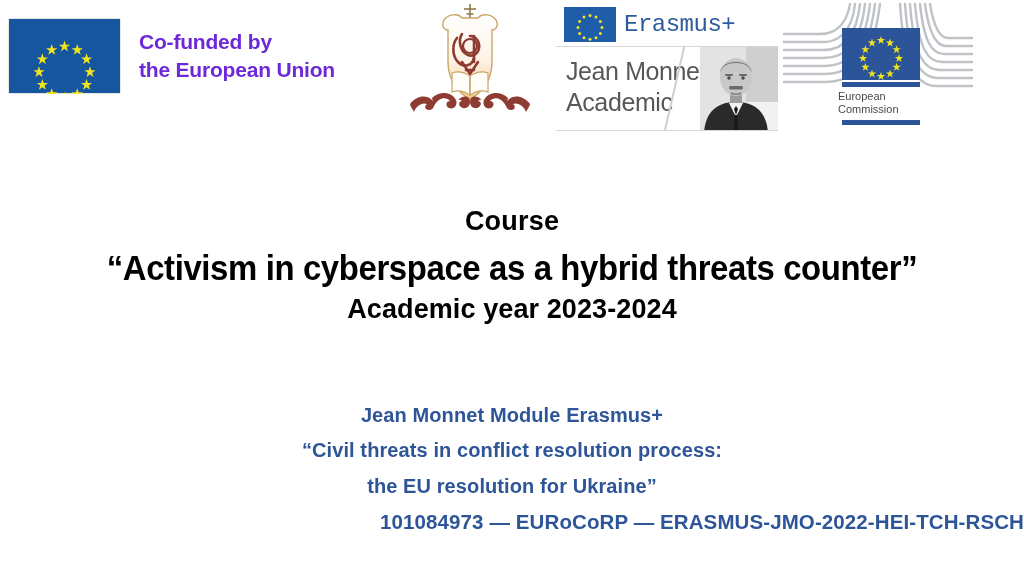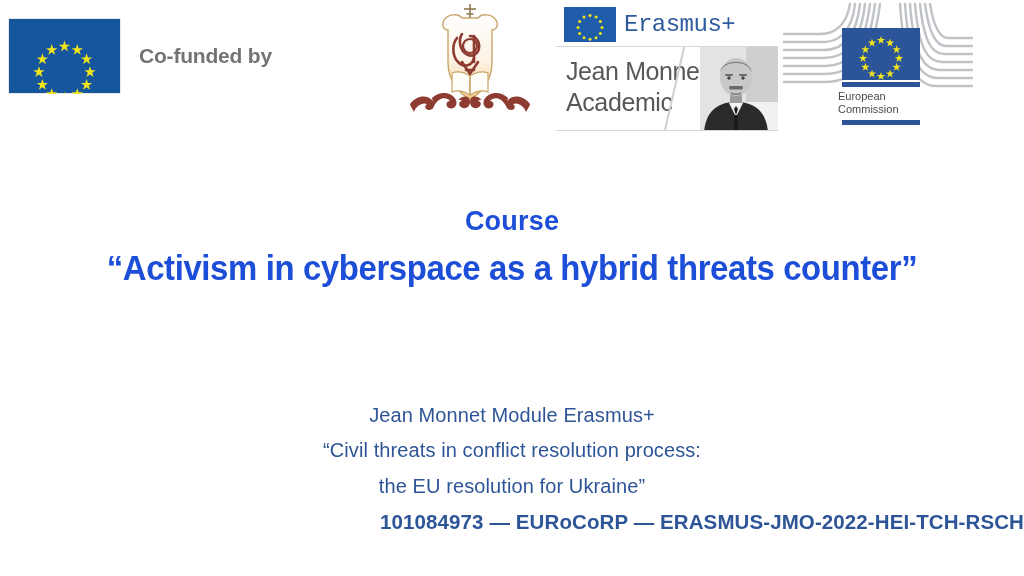--- a/index.html
+++ b/index.html
@@ -33,21 +33,21 @@
     gap: 18px;
   }
   .euflag {
     background: #15569E;
     position: relative;
     flex: none;
   }
   #cofunded-flag { width: 113px; height: 76px; border: 1px solid #e7e7e7; }
   .stars { position: absolute; inset: 0; }
   #cofunded-text {
-    color: #737373;
+    color: #6d28d9;
     font-size: 21px;
     font-weight: bold;
     line-height: 1.32;
     letter-spacing: -0.2px;
     white-space: nowrap;
   }
 
   
   #coat-of-arms {
     position: absolute;
@@ -133,21 +133,21 @@
   }
   #ec-bar-top { top: 80px; }
   #ec-bar-bottom { top: 118px; }
 
   
   #title-block {
     position: absolute;
     left: 0; top: 205px;
     width: 1024px;
     text-align: center;
-    color: #1d4ed8;
+    color: #000000;
   }
   .cond {
     font-family: "Liberation Sans Narrow", "Liberation Sans", sans-serif;
     font-stretch: condensed;
   }
   #course-label {
     font-size: 27px;
     font-weight: bold;
     line-height: 1.25;
     letter-spacing: 0.2px;
@@ -171,21 +171,21 @@
   
   #module-block {
     position: absolute;
     left: 0; top: 398px;
     width: 1024px;
     text-align: center;
     color: #2E5597;
   }
   .module-line {
     font-size: 20px;
-    font-weight: normal;
+    font-weight: bold;
     line-height: 1.77;
     letter-spacing: 0.1px;
   }
   #grant-line {
     font-size: 20.5px;
     font-weight: bold;
     line-height: 1.77;
     letter-spacing: 0.1px;
     text-align: right;
   }
@@ -211,20 +211,21 @@
             <polygon points="43.5,70.5 44.9,74.7 49.3,74.7 45.7,77.3 47.1,81.5 43.5,78.9 39.9,81.5 41.3,77.3 37.7,74.7 42.1,74.7"></polygon>
             <polygon points="34,61 35.4,65.2 39.8,65.2 36.2,67.8 37.6,72 34,69.4 30.4,72 31.8,67.8 28.2,65.2 32.6,65.2"></polygon>
             <polygon points="30.5,48 31.9,52.2 36.3,52.2 32.7,54.8 34.1,59 30.5,56.4 26.9,59 28.3,54.8 24.7,52.2 29.1,52.2"></polygon>
             <polygon points="34,35 35.4,39.2 39.8,39.2 36.2,41.8 37.6,46 34,43.4 30.4,46 31.8,41.8 28.2,39.2 32.6,39.2"></polygon>
             <polygon points="43.5,25.5 44.9,29.7 49.3,29.7 45.7,32.3 47.1,36.5 43.5,33.9 39.9,36.5 41.3,32.3 37.7,29.7 42.1,29.7"></polygon>
           </g>
         </svg>
       </div>
       <div id="cofunded-text">
         <div>Co-funded by</div>
+        <div>the European Union</div>
       </div>
     </div>
 
     <div id="coat-of-arms">
       <svg viewBox="0 0 140 120" width="140" height="120">
         <defs>
           <linearGradient id="shieldgrad" x1="0" y1="0" x2="0" y2="1">
             <stop offset="0%" stop-color="#FFFFFF"></stop>
             <stop offset="55%" stop-color="#FDF2E4"></stop>
             <stop offset="100%" stop-color="#F6C98E"></stop>
@@ -376,20 +377,21 @@
         <div>European</div>
         <div>Commission</div>
       </div>
       <div class="ec-bar" id="ec-bar-bottom"></div>
     </div>
   </div>
 
   <div id="title-block">
     <div id="course-label" class="cond">Course</div>
     <div id="course-title" class="cond">“Activism in cyberspace as a hybrid threats counter”</div>
+    <div id="academic-year" class="cond">Academic year 2023-2024</div>
   </div>
 
   <div id="module-block">
     <div class="module-line cond">Jean Monnet Module Erasmus+</div>
     <div class="module-line cond">“Civil threats in conflict resolution process:</div>
     <div class="module-line cond">the EU resolution for Ukraine”</div>
     <div id="grant-line" class="cond">101084973 — EURoCoRP — ERASMUS-JMO-2022-HEI-TCH-RSCH</div>
   </div>
 
 </div>

